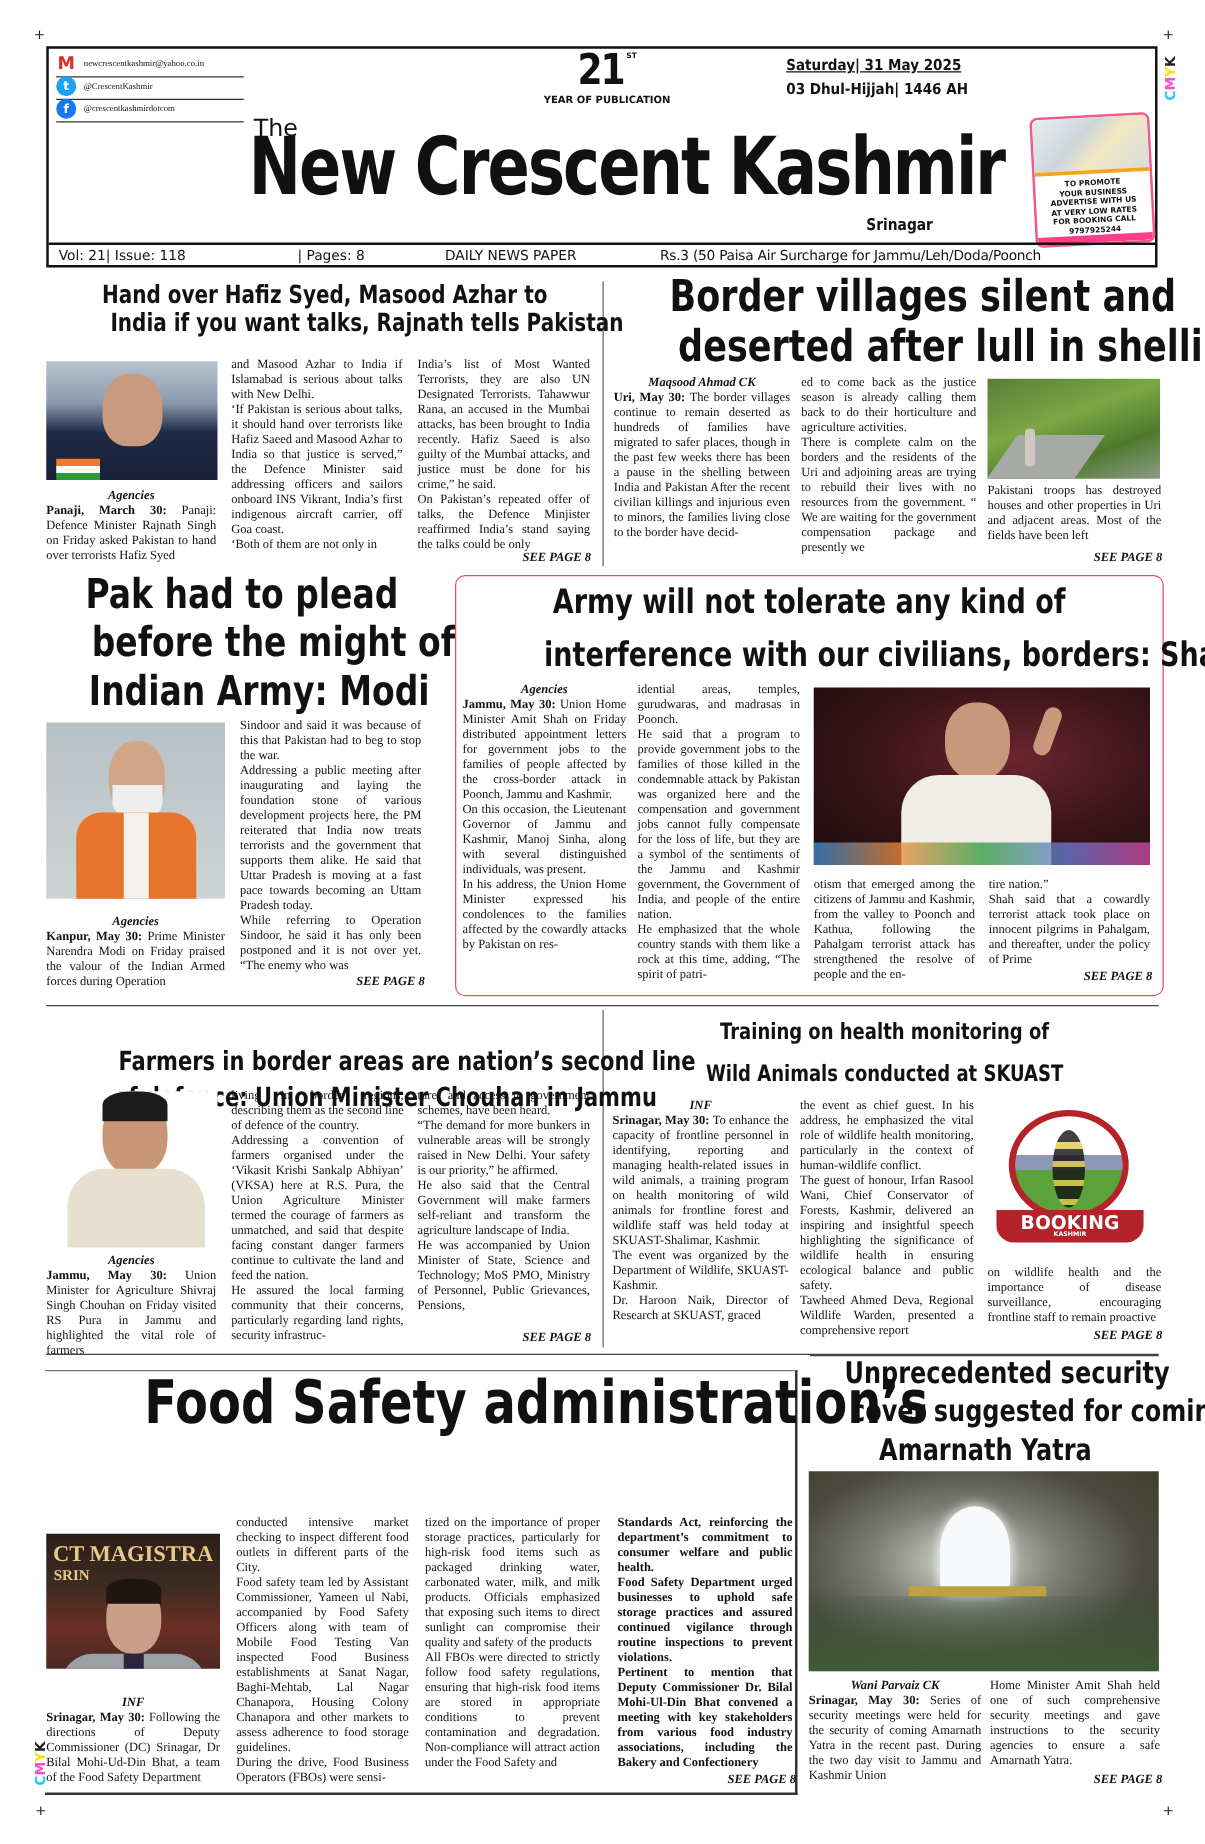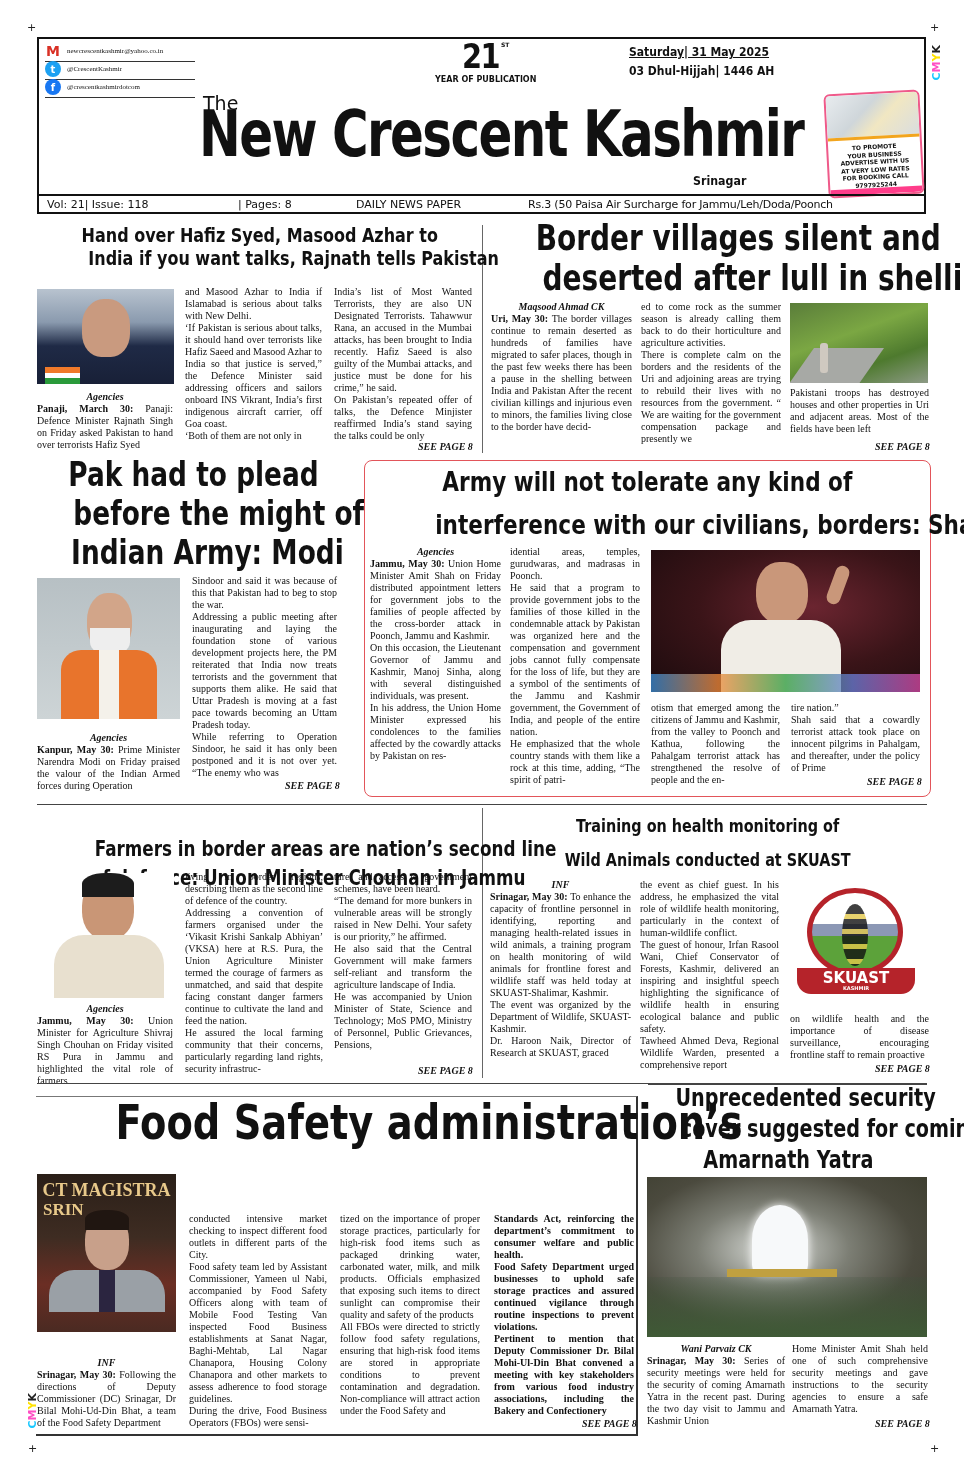--- a/index.html
+++ b/index.html
@@ -132,21 +132,21 @@
 <div class="hl" style="left:485px;top:218px;width:445px;font-size:35px;line-height:40px;">
   <div><span class="inner">Border villages silent and</span></div>
   <div><span class="inner">deserted after lull in shelling</span></div>
 </div>
 <div class="col" style="left:491px;top:301px;width:141px;">
   <span class="byline">Maqsood Ahmad CK</span>
   <span class="dateline">Uri, May 30:</span>
   <span>The border villages continue to remain deserted as hundreds of families have migrated to safer places, though in the past few weeks there has been a pause in the shelling between India and Pakistan After the recent civilian killings and injurious even to minors, the families living close to the border have decid-</span>
 </div>
 <div class="col" style="left:641px;top:301px;width:140px;">
-  <p>ed to come rock as the summer season is already calling them back to do their horticulture and agriculture activities.</p>
+  <p>ed to come back as the justice season is already calling them back to do their horticulture and agriculture activities.</p>
   <p>There is complete calm on the borders and the residents of the Uri and adjoining areas are trying to rebuild their lives with no resources from the government. “ We are waiting for the government compensation package and presently we</p>
 </div>
 <div class="photo" style="left:790px;top:303px;width:138px;height:80px;background:linear-gradient(160deg,#5a7d3a 0%,#7ba743 40%,#4e7a2e 70%,#8d9a86 100%);">
   <div style="position:absolute;left:10px;top:45px;width:70px;height:40px;background:#a7a9a5;transform:skewX(-35deg);"></div>
   <div style="position:absolute;left:30px;top:40px;width:8px;height:30px;background:#cfc9c0;border-radius:3px;"></div>
 </div>
 <div class="col" style="left:790px;top:387px;width:139px;">
   <span>Pakistani troops has destroyed houses and other properties in Uri and adjacent areas. Most of the fields have been left</span>
 </div>
 <div class="see" style="left:875px;top:441px;">SEE PAGE 8</div>
@@ -247,38 +247,38 @@
 </div>
 <div class="col" style="left:640px;top:879px;width:139px;">
   <p>the event as chief guest. In his address, he emphasized the vital role of wildlife health monitoring, particularly in the context of human-wildlife conflict.</p>
   <p>The guest of honour, Irfan Rasool Wani, Chief Conservator of Forests, Kashmir, delivered an inspiring and insightful speech highlighting the significance of wildlife health in ensuring ecological balance and public safety.</p>
   <p>Tawheed Ahmed Deva, Regional Wildlife Warden, presented a comprehensive report</p>
 </div>
 <div class="photo" style="left:797px;top:886px;width:118px;height:112px;">
   <div style="position:absolute;left:10px;top:2px;width:96px;height:88px;border-radius:50%;border:5px solid #b5232a;box-sizing:border-box;background:linear-gradient(180deg,#fff 0 40%,#8c98b5 40% 55%,#5ca23a 55% 100%);"></div>
   <div style="position:absolute;left:45px;top:18px;width:26px;height:62px;background:repeating-linear-gradient(180deg,#111 0 10px,#e3c84a 10px 15px);border-radius:50%;opacity:0.8;"></div>
   <div style="position:absolute;left:0;right:0;top:82px;height:26px;background:#b5232a;border-radius:0 0 14px 14px;color:#fff;font-family:'DejaVu Sans',sans-serif;font-weight:bold;text-align:center;line-height:1;">
-    <div style="font-size:15px;padding-top:3px;">SKUAST</div>
+    <div style="font-size:15px;padding-top:3px;">BOOKING</div>
     <div style="font-size:5px;">KASHMIR</div>
   </div>
 </div>
 <div class="col" style="left:790px;top:1013px;width:139px;">
   <span>on wildlife health and the importance of disease surveillance, encouraging frontline staff to remain proactive</span>
 </div>
 <div class="see" style="left:875px;top:1063px;">SEE PAGE 8</div>
 
 <div class="rule-h" style="left:37px;top:1083px;width:890px;"></div>
 
 <div style="position:absolute;left:36px;top:1096px;width:600px;height:337px;border-top:1px solid #777;border-right:2px solid #333;border-bottom:2px solid #333;"></div>
 <div class="hl" style="left:37px;top:1094px;width:598px;font-size:48px;line-height:56px;">
   <div><span class="inner">Food Safety administration’s</span></div>
 </div>
-<div class="photo" style="left:37px;top:1174px;width:139px;height:158px;background:linear-gradient(180deg,#2a1f18 0%,#3e2c22 40%,#6b2e24 70%,#4a2a22 100%);text-decoration:underline;">
+<div class="photo" style="left:37px;top:1227px;width:139px;height:108px;background:linear-gradient(180deg,#2a1f18 0%,#3e2c22 40%,#6b2e24 70%,#4a2a22 100%);text-decoration:underline;">
   <div style="position:absolute;left:0;right:0;top:6px;color:#e8c98a;font-family:'Liberation Serif',serif;font-weight:bold;font-size:18px;text-align:center;white-space:nowrap;">CT MAGISTRA</div>
-  <div style="position:absolute;left:6px;top:26px;color:#e8c98a;font-family:'Liberation Serif',serif;font-weight:bold;font-size:17px;">SRIN</div>
+  <div style="position:absolute;left:6px;top:26px;color:#e8c98a;font-family:'Liberation Serif',serif;font-weight:bold;font-size:12px;">SRIN</div>
   <div style="position:absolute;left:48px;top:40px;width:44px;height:56px;border-radius:45%;background:#c8a08a;"></div>
   <div style="position:absolute;left:48px;top:36px;width:44px;height:20px;border-radius:45% 45% 0 0;background:#201611;"></div>
   <div style="position:absolute;left:12px;top:96px;width:116px;height:42px;border-radius:25px 25px 0 0;background:#9aa0a6;"></div>
   <div style="position:absolute;left:62px;top:96px;width:16px;height:42px;background:#2b2540;"></div>
 </div>
 <div class="col" style="left:37px;top:1357px;width:139px;">
   <span class="byline">INF</span>
   <span class="dateline">Srinagar, May 30:</span>
   <span>Following the directions of Deputy Commissioner (DC) Srinagar, Dr Bilal Mohi-Ud-Din Bhat, a team of the Food Safety Department</span>
 </div>

